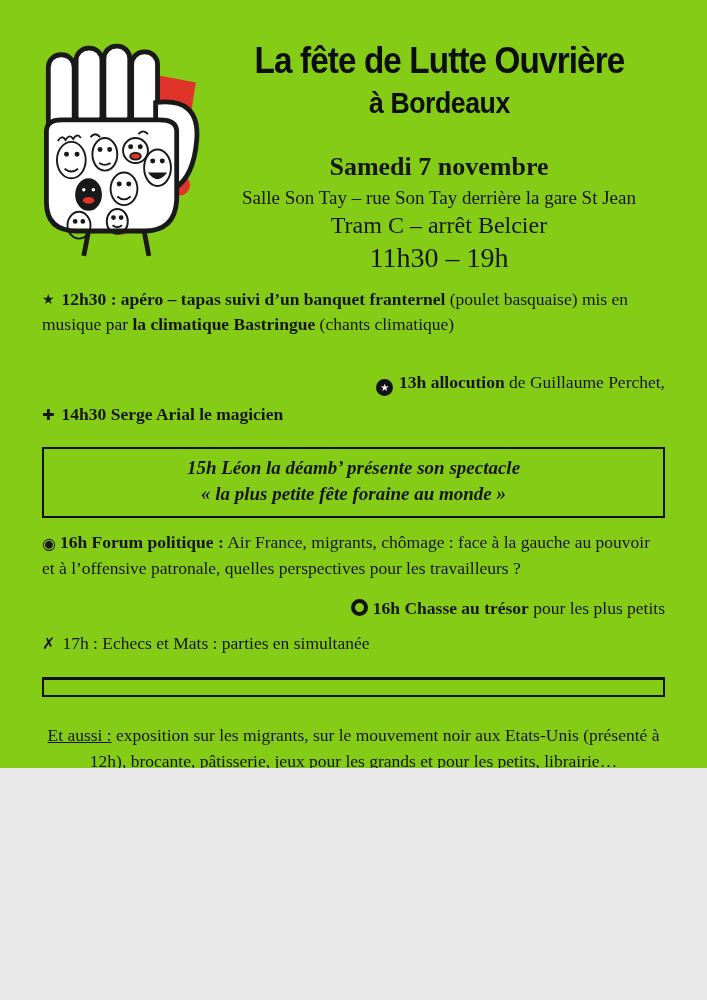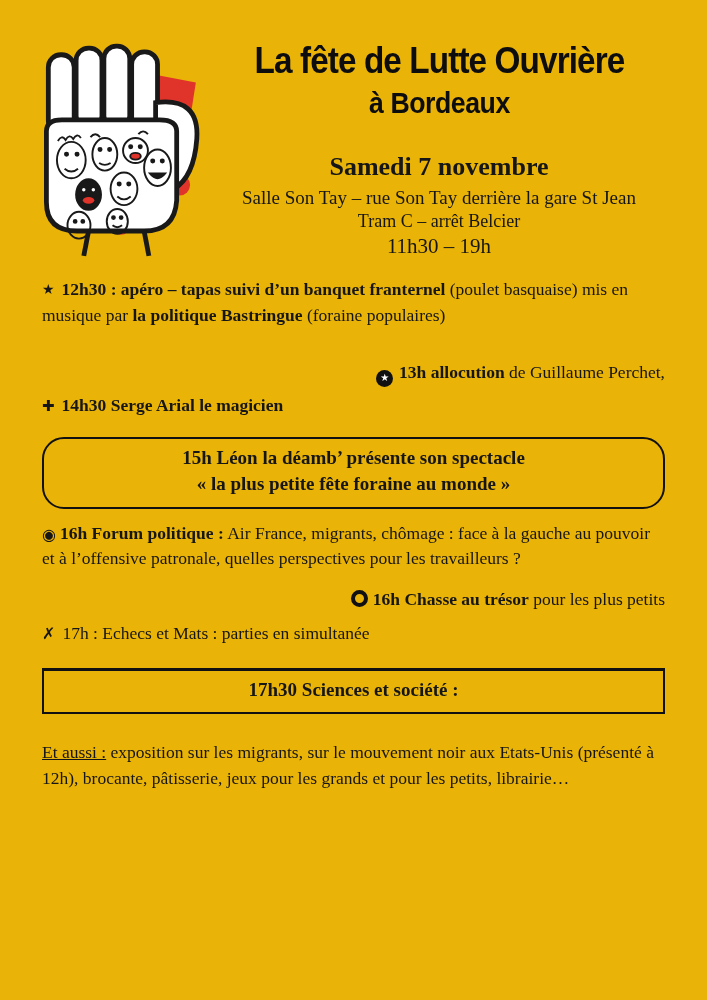--- a/index.html
+++ b/index.html
@@ -1,57 +1,57 @@
 <!DOCTYPE html>
 <html><head>
 <meta charset="utf-8">
 <style>
   html,body{margin:0;padding:0;background:#e8e8e8;}
   .page{
-    width:707px;height:1000px;background:#eab308;margin:0 auto;
+    width:707px;height:768px;background:#84cc16;margin:0 auto;
     font-family:"Liberation Serif", serif;color:#161616;
     position:relative;overflow:hidden;box-sizing:border-box;
   }
   
   .header{display:flex;padding:42px 0 0 33px;}
   .logo-wrap{width:186px;flex:none;}
   .header-text{flex:1;margin-right:48px;text-align:center;}
   .title-line{
     font-family:"Liberation Sans", sans-serif;font-weight:bold;
     font-size:37px;line-height:1.02;letter-spacing:-1px;color:#0d0d0d;
     display:inline-block;transform:scaleX(.9);transform-origin:50% 50%;
     white-space:nowrap;
   }
   .subtitle-line{
     font-family:"Liberation Sans", sans-serif;font-weight:bold;
     font-size:29px;letter-spacing:-.5px;color:#0d0d0d;margin-top:7px;
     display:inline-block;transform:scaleX(.92);white-space:nowrap;
   }
   .date-line{font-size:26px;font-weight:bold;margin-top:32px;}
   .venue-line{font-size:19px;margin-top:5px;line-height:1.2;}
-  .venue-line2{font-size:18px;line-height:1.25;}
-  .hours-line{font-size:21px;margin-top:2px;}
+  .venue-line2{font-size:24px;line-height:1.25;}
+  .hours-line{font-size:28px;margin-top:2px;}
   
   .content{padding:0 42px;}
   .ev{font-size:17.5px;line-height:1.46;margin:0;}
   b{font-weight:bold;}
   .mt-apero{margin-top:13px;}
   .mt-alloc{margin-top:32px;text-align:right;}
   .mt-magicien{margin-top:6px;}
   .mt-forum{margin-top:12px;}
   .mt-chasse{margin-top:15px;text-align:right;}
   .mt-echecs{margin-top:9px;}
-  .mt-etaussi{margin-top:26px;}
+  .mt-etaussi{margin-top:26px;text-align:center;}
   .block{display:block;}
   .boxed{
     border:2px solid #111;margin-top:19px;text-align:center;
     padding:6px 10px 9px;font-size:19px;line-height:1.38;
   }
   .boxed.thick-top{border-top-width:3px;margin-top:21px;}
-  .box-italic{font-weight:bold;border-radius:22px;}
+  .box-italic{font-style:italic;font-weight:bold;}
   .underline{text-decoration:underline;}
   .footer-line{text-align:center;font-size:17px;margin-top:14px;}
   
   .glyph{font-family:"DejaVu Sans", sans-serif;font-style:normal;}
   .icon-star{font-size:14px;margin-right:7px;vertical-align:1px;}
   .icon-circled-star{
     display:inline-flex;align-items:center;justify-content:center;
     width:17px;height:17px;border-radius:50%;background:#111;
     margin-right:6px;vertical-align:-3px;
   }
@@ -146,21 +146,21 @@
       <div class="date-line">Samedi 7 novembre</div>
       <div class="venue-line">Salle Son Tay – rue Son Tay derrière la gare St Jean</div>
       <div class="venue-line2">Tram C – arrêt Belcier</div>
       <div class="hours-line">11h30 – 19h</div>
     </div>
   </div>
 
   <div class="content">
 
     <p class="ev mt-apero">
-      <span class="glyph icon-star">★</span><b>12h30 : apéro – tapas suivi d’un banquet franternel</b><span> (poulet basquaise) mis en musique par </span><b>la politique Bastringue</b><span> (foraine populaires)</span>
+      <span class="glyph icon-star">★</span><b>12h30 : apéro – tapas suivi d’un banquet franternel</b><span> (poulet basquaise) mis en musique par </span><b>la climatique Bastringue</b><span> (chants climatique)</span>
     </p>
 
     <p class="ev mt-alloc">
       <span class="block"><span class="icon-circled-star">
             <span class="glyph inner">★</span>
           </span><b>13h allocution</b><span> de Guillaume Perchet,</span></span>
     </p>
 
     <p class="ev mt-magicien">
       <span class="glyph icon-cross">✚</span><b>14h30 Serge Arial le magicien</b>
@@ -177,21 +177,20 @@
 
     <p class="ev mt-chasse">
       <span class="icon-ring"></span><b>16h Chasse au trésor</b><span> pour les plus petits</span>
     </p>
 
     <p class="ev mt-echecs">
       <span class="glyph icon-x">✗</span><span>17h : Echecs et Mats : parties en simultanée</span>
     </p>
 
     <div class="boxed thick-top">
-      <span class="block"><b>17h30 Sciences et société :</b></span>
     </div>
 
     <p class="ev mt-etaussi">
       <span class="underline">Et aussi :</span><span> exposition sur les migrants, sur le mouvement noir aux Etats-Unis (présenté à 12h), brocante, pâtisserie, jeux pour les grands et pour les petits, librairie…</span>
     </p>
 
 
   </div>
 </div>
 

